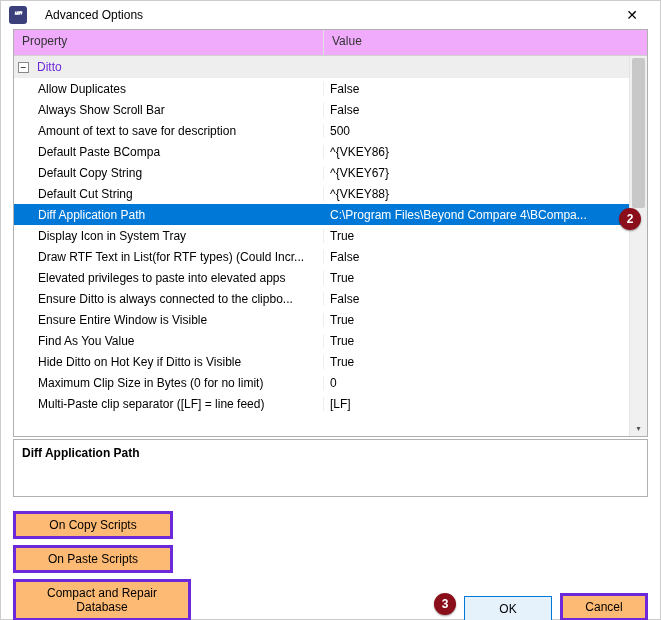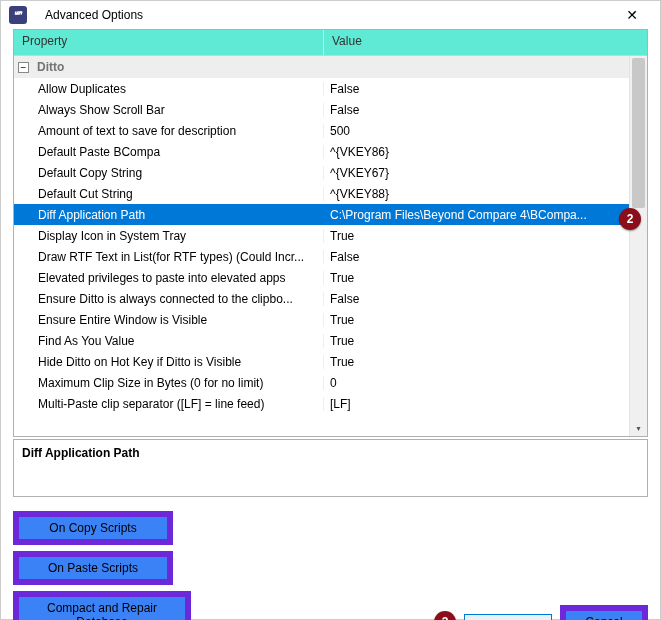--- a/index.html
+++ b/index.html
@@ -61,21 +61,21 @@
   .grid-wrap {
     border: 1px solid #b0b0b0;
     height: 408px;
     display: flex;
     flex-direction: column;
     position: relative;
   }
   .grid-header {
     display: flex;
     height: 26px;
-    background: #5eead4;
+    background: #f0abfc;
     border-bottom: 1px solid #d0d0d0;
     flex-shrink: 0;
   }
   .grid-header .col {
     padding: 4px 8px;
     font-size: 12px;
     color: #333;
   }
   .col-prop { width: 310px; border-right: 1px solid #e0e0e0; }
   .col-val  { flex: 1; }
@@ -104,21 +104,21 @@
     border: 1px solid #888;
     display: inline-flex;
     align-items: center;
     justify-content: center;
     font-size: 10px;
     line-height: 9px;
     margin-right: 8px;
     background: #fff;
     cursor: pointer;
   }
-  .group-row .group-label { font-weight: bold; color: #737373; }
+  .group-row .group-label { font-weight: normal; color: #6d28d9; }
   .row {
     display: flex;
     height: 21px;
     align-items: center;
   }
   .row:nth-child(n) { border-bottom: none; }
   .row .prop {
     width: 310px;
     padding-left: 24px;
     padding-right: 4px;
@@ -186,22 +186,22 @@
     display: flex;
     align-items: flex-end;
     gap: 8px;
   }
   .bottom .left-buttons {
     display: flex;
     flex-direction: column;
     gap: 6px;
   }
   .btn {
-    border: 6px solid #6d28d9;
-    background: #3b82f6;
+    border: 3px solid #6d28d9;
+    background: #fdba74;
     padding: 4px 10px;
     font-size: 12px;
     font-family: inherit;
     cursor: pointer;
     min-height: 25px;
   }
   .btn.small { width: 160px; text-align: center; }
   .btn.wide { width: 178px; text-align: center; }
   .spacer { flex: 1; }
   .btn.action {

